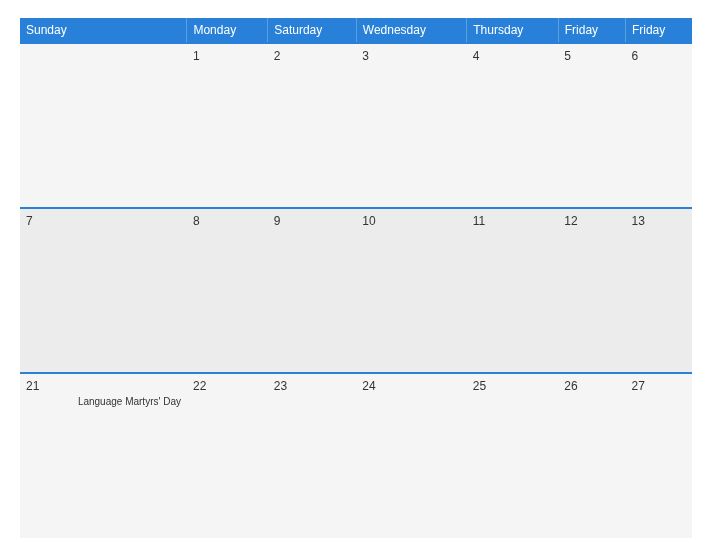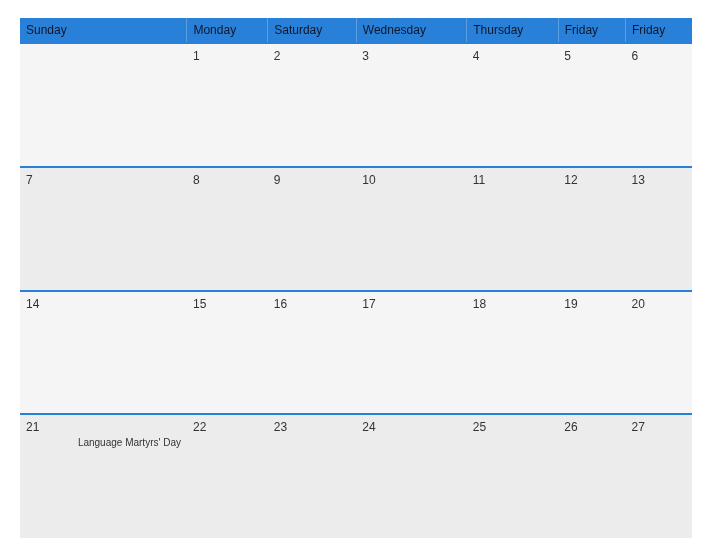--- a/index.html
+++ b/index.html
@@ -67,21 +67,21 @@
     
     .calendar {
       width: 100%;
       border-collapse: collapse;
       flex: 1;
     }
     .calendar thead tr {
       background-color: #2980d9;
     }
     .calendar thead th {
-      color: #0f172a;
+      color: #ffffff;
       font-size: 12px;
       font-weight: normal;
       padding: 5px 6px;
       text-align: left;
       border-right: 1px solid #5aa0e0;
     }
     .calendar thead th:last-child {
       border-right: none;
     }
     .calendar tbody tr {
@@ -174,43 +174,20 @@
           </td>
           <td>
             <span class="day-number">12</span>
           </td>
           <td>
             <span class="day-number">13</span>
           </td>
         </tr>
         <tr>
           <td>
-            <span class="day-number">14</span>
-          </td>
-          <td>
-            <span class="day-number">15</span>
-          </td>
-          <td>
-            <span class="day-number">16</span>
-          </td>
-          <td>
-            <span class="day-number">17</span>
-          </td>
-          <td>
-            <span class="day-number">18</span>
-          </td>
-          <td>
-            <span class="day-number">19</span>
-          </td>
-          <td>
-            <span class="day-number">20</span>
-          </td>
-        </tr>
-        <tr>
-          <td>
             <span class="day-number">21</span>
             <span class="event-text">Language Martyrs' Day</span>
           </td>
           <td>
             <span class="day-number">22</span>
           </td>
           <td>
             <span class="day-number">23</span>
           </td>
           <td>

